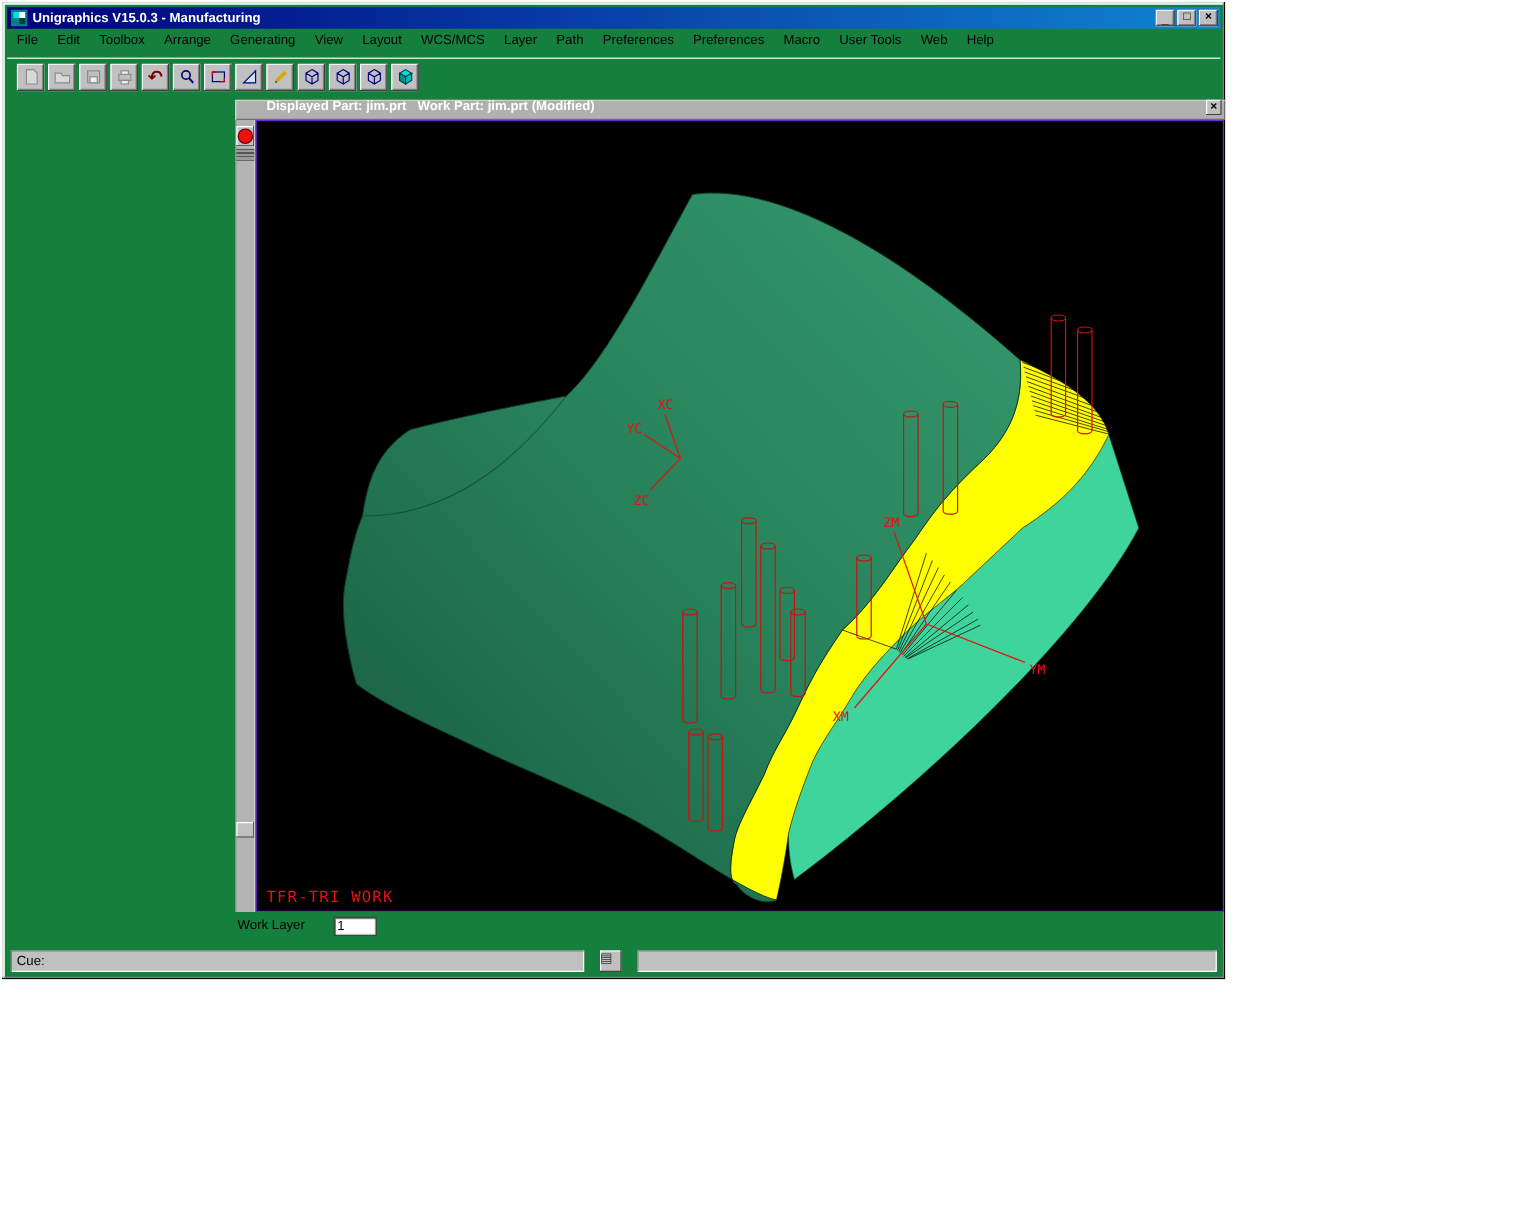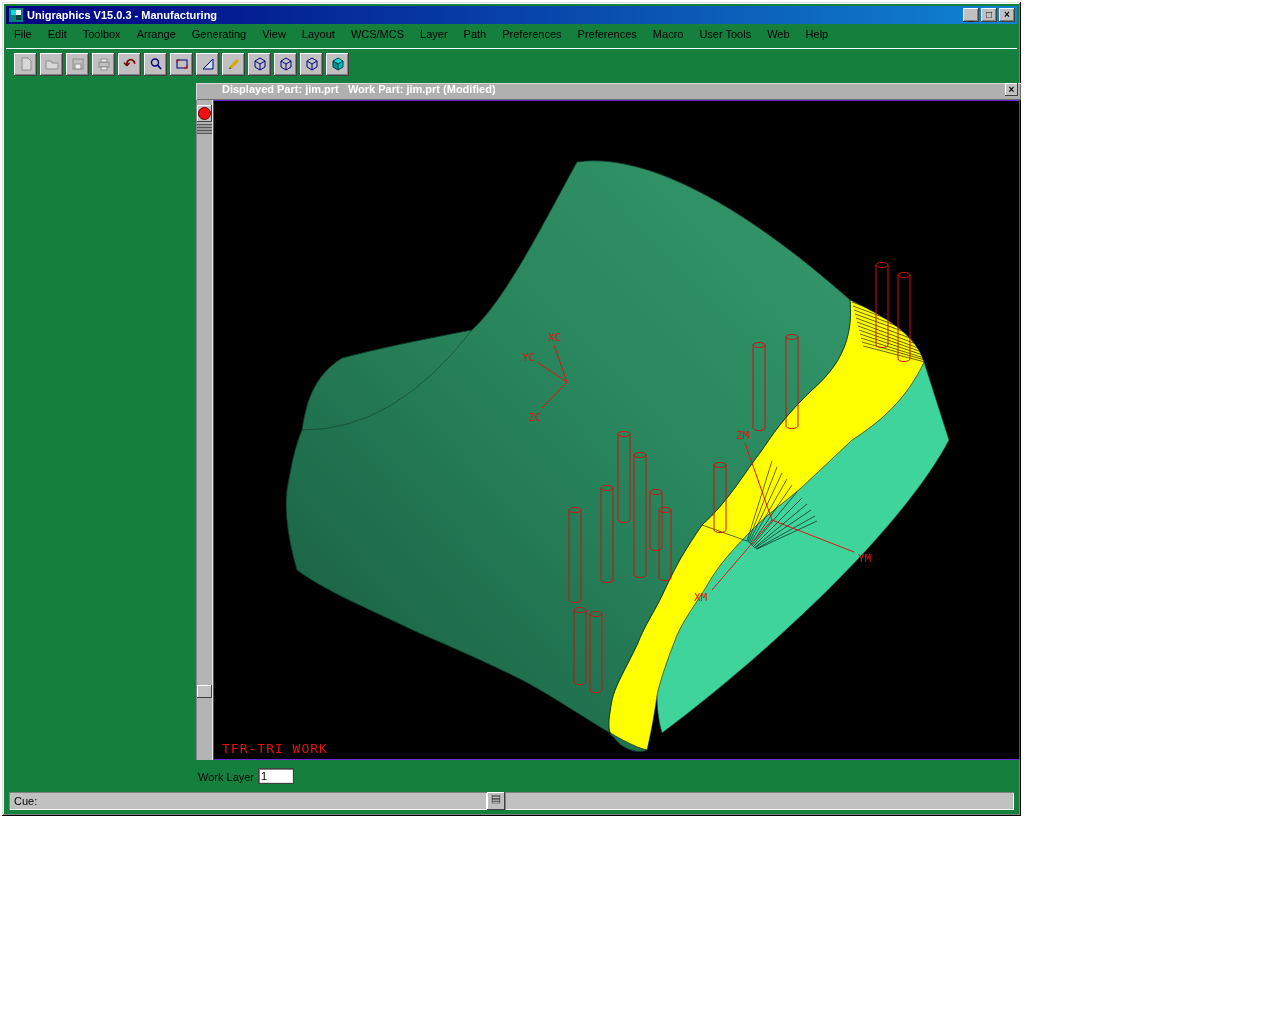--- a/index.html
+++ b/index.html
@@ -41,25 +41,25 @@
   .scroll-hatch{position:absolute;left:1px;top:24px;width:15px;height:10px;
     background:repeating-linear-gradient(0deg,#555 0 1px,#9a9a9a 1px 3px);}
   .scroll-thumb{position:absolute;left:1px;top:585px;width:15px;height:13px;background:#c0c0c0;
     box-shadow:inset -1px -1px 0 #404040,inset 1px 1px 0 #fff;}
   .viewport{position:absolute;left:211px;top:98px;width:807px;height:660px;background:#000;
     border:1px solid #6d28d9;box-sizing:border-box;}
   .viewport svg{position:absolute;left:0;top:0;}
   .vp-annot{position:absolute;left:8px;bottom:3px;color:#e81010;font-family:"DejaVu Sans Mono",monospace;
     font-size:13px;letter-spacing:1px;white-space:pre;text-align:right;}
   
-  .worklayer-row{position:absolute;left:196px;top:763px;height:18px;display:flex;align-items:flex-end;font-size:11px;}
+  .worklayer-row{position:absolute;left:196px;top:763px;height:18px;display:flex;align-items:flex-start;font-size:11px;gap:20px;}
   .worklayer-input{width:30px;height:14px;margin-left:5px;border:0;background:#fff;font-size:11px;padding:0 2px;
     box-shadow:inset 1px 1px 0 #808080,inset -1px -1px 0 #dfdfdf;outline:1px solid #404040;}
   
-  .statusbar{position:absolute;left:4px;bottom:4px;right:4px;height:22px;display:flex;align-items:stretch;gap:0;padding:2px 3px;box-sizing:border-box;text-align:center;}
+  .statusbar{position:absolute;left:4px;bottom:4px;right:4px;height:22px;display:flex;align-items:stretch;gap:13px;padding:2px 3px;box-sizing:border-box;}
   .status-panel{background:#c0c0c0;font-size:11px;display:flex;align-items:center;padding:0 5px;
     box-shadow:inset 1px 1px 0 #808080,inset -1px -1px 0 #fff;}
   .status-cue{width:468px;}
   .status-main{width:468px;}
   .status-tray{width:18px;justify-content:center;background:#c0c0c0;
     box-shadow:inset -1px -1px 0 #404040,inset 1px 1px 0 #fff;font-size:11px;color:#333;}
   .status-fill{flex:1;}
   .axis-label{font-family:"DejaVu Sans Mono",monospace;font-size:11px;fill:#e81010;}
 </style>
 </head>

